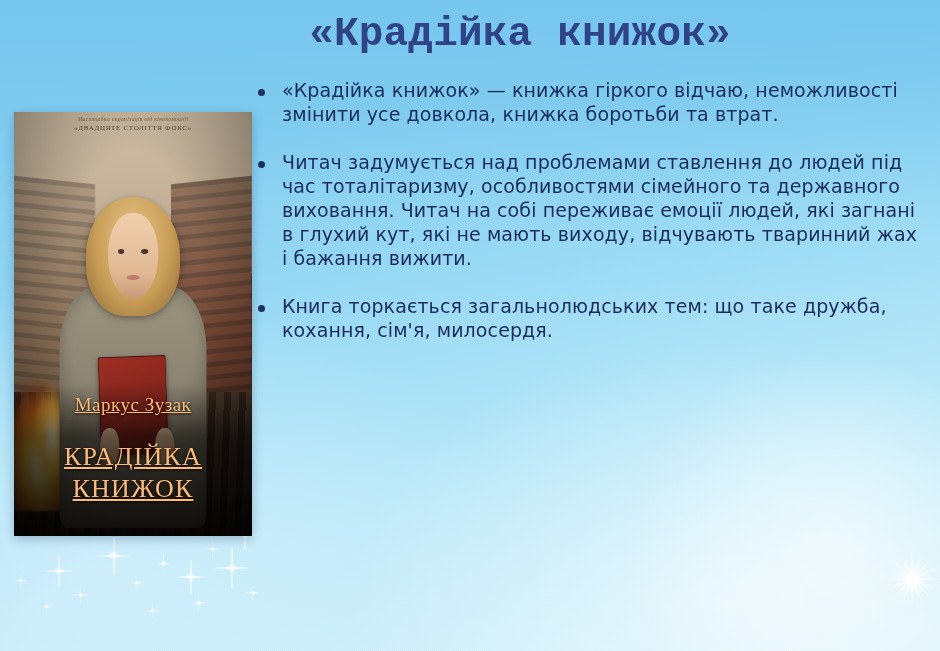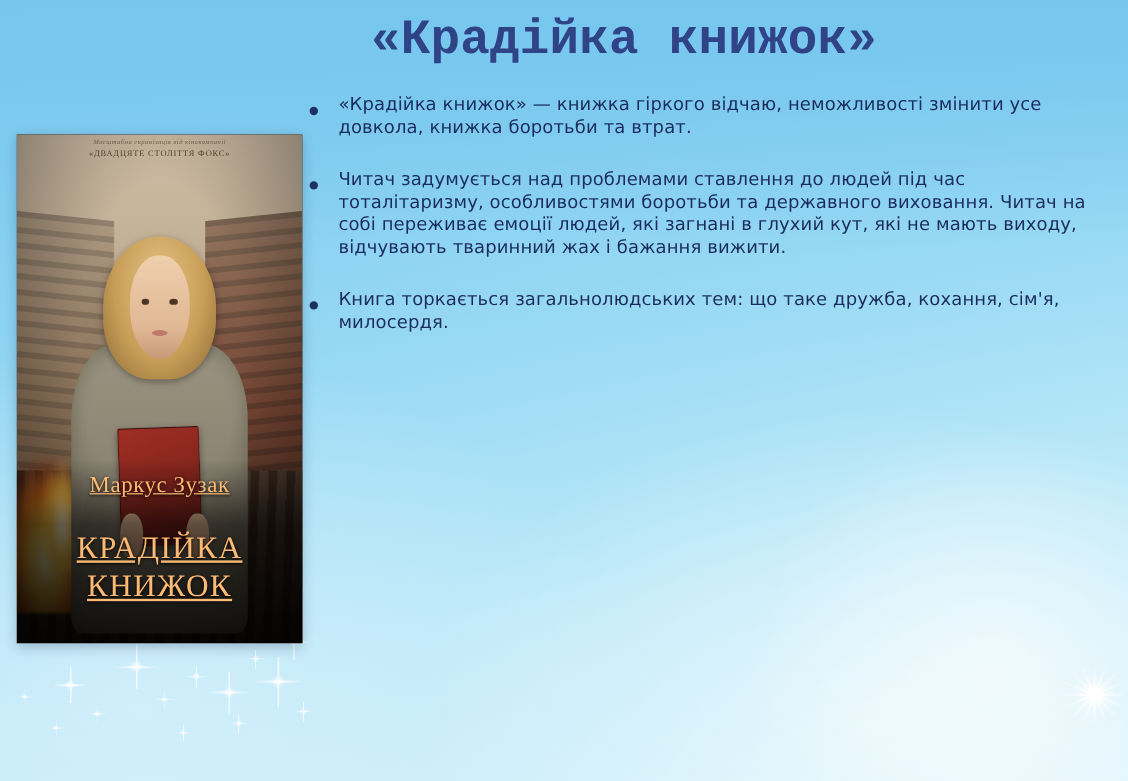--- a/index.html
+++ b/index.html
@@ -203,21 +203,21 @@
   }
   .bullet .dot {
     flex:0 0 auto;
     width:7px; height:7px;
     border-radius:50%;
     background:#1d3165;
     margin:11px 17px 0 6px;
   }
   .bullet .txt {
     font-family:"DejaVu Sans", sans-serif;
-    font-size:15px;
+    font-size:19px;
     line-height:1.265;
     color:#1b2c5c;
     letter-spacing:0.1px;
   }
 </style>
 </head>
 <body>
 
 <div class="slide">
 
@@ -295,21 +295,21 @@
   <div class="content">
 
     <div class="bullet">
       <span class="dot"></span>
       <span class="txt">«Крадійка книжок» — книжка гіркого відчаю, неможливості змінити усе довкола, книжка боротьби та втрат.</span>
     </div>
 
 
     <div class="bullet">
       <span class="dot"></span>
-      <span class="txt">Читач задумується над проблемами ставлення до людей під час тоталітаризму, особливостями боротьби та державного виховання. Читач на собі переживає емоції людей, які загнані в глухий кут, які не мають виходу, відчувають тваринний жах і бажання вижити.</span>
+      <span class="txt">Читач задумується над проблемами ставлення до людей під час тоталітаризму, особливостями сімейного та державного виховання. Читач на собі переживає емоції людей, які загнані в глухий кут, які не мають виходу, відчувають тваринний жах і бажання вижити.</span>
     </div>
 
     <div class="bullet">
       <span class="dot"></span>
       <span class="txt">Книга торкається загальнолюдських тем: що таке дружба, кохання, сім'я, милосердя.</span>
     </div>
 
   </div>
 
 </div>

